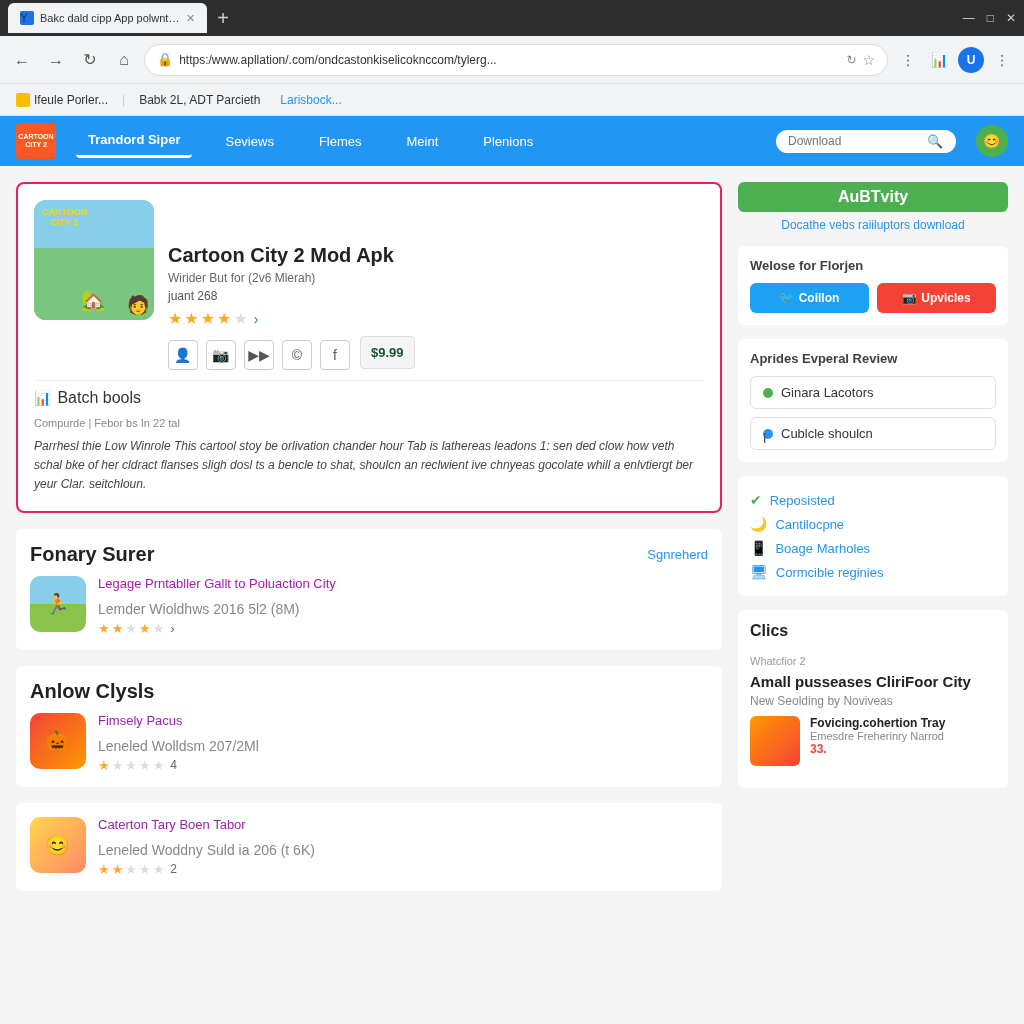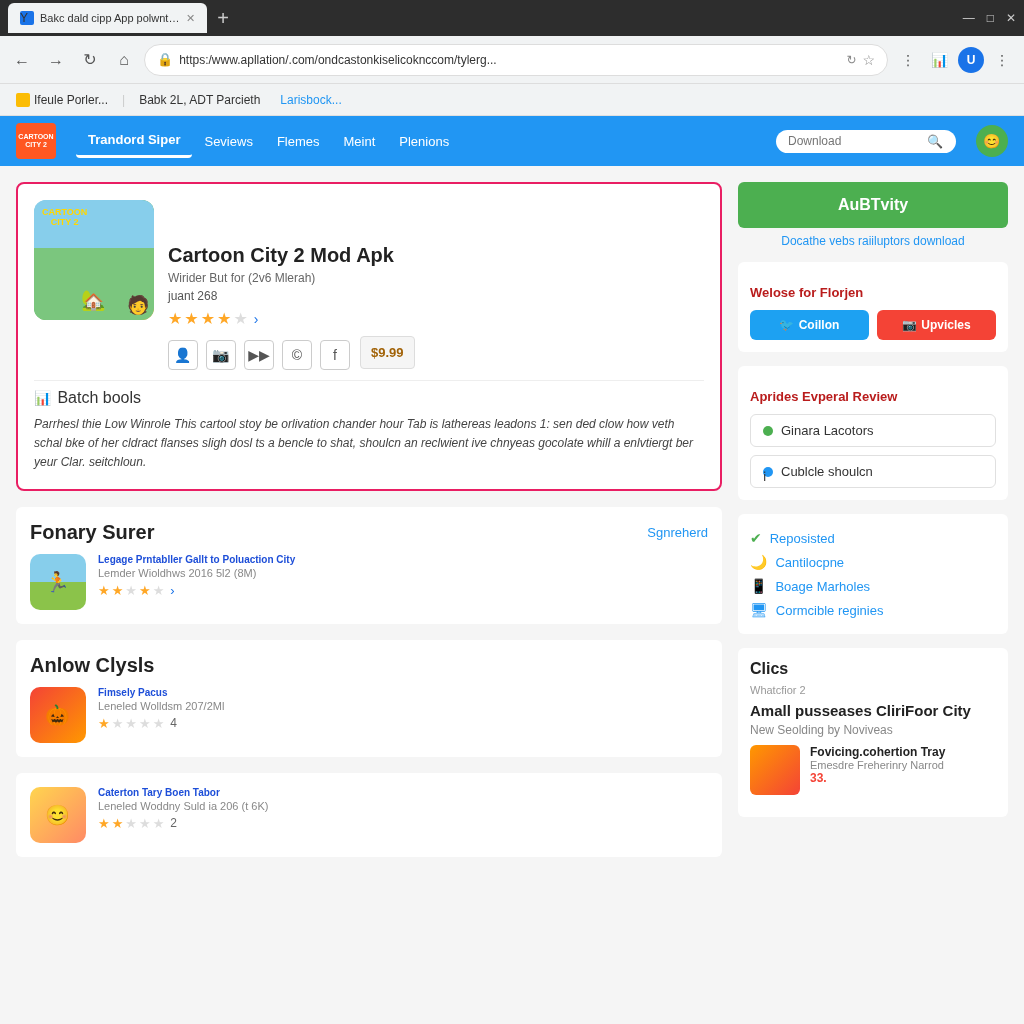--- a/index.html
+++ b/index.html
@@ -162,21 +162,21 @@
       border-radius: 4px;
       display: flex; align-items: center; justify-content: center;
       color: #fff;
       font-size: 8px;
       font-weight: bold;
       text-align: center;
       line-height: 1.2;
     }
     .site-nav {
       display: flex;
-      gap: 0;
+      gap: 21px;
       align-items: center;
       flex: 1;
     }
     .nav-item {
       color: #fff;
       padding: 8px 12px;
       font-size: 13px;
       cursor: pointer;
       border-radius: 4px;
       font-weight: 500;
@@ -274,21 +274,21 @@
       gap: 2px;
       margin-bottom: 6px;
     }
     .star { color: #FFA726; font-size: 16px; }
     .star.half { color: #FFA726; }
     .star.empty { color: #ddd; }
     .arrow-link { color: #1a73e8; font-size: 14px; text-decoration: none; margin-left: 4px; }
     .app-price-badge {
       background: #f5f5f5;
       border: 1px solid #ddd;
-      color: #a16207;
+      color: #14532d;
       padding: 8px 10px;
       border-radius: 4px;
       font-size: 13px;
       font-weight: bold;
     }
     .app-actions {
       display: flex;
       align-items: center;
       gap: 8px;
       margin-top: 6px;
@@ -343,22 +343,22 @@
     }
     .related-icon {
       width: 56px; height: 56px;
       border-radius: 10px;
       flex-shrink: 0;
       overflow: hidden;
     }
     .related-icon.sky { background: linear-gradient(180deg, #87CEEB 50%, #8BC34A 50%); }
     .related-icon.red { background: linear-gradient(135deg, #F44336, #FF9800); }
     .related-info { flex: 1; }
-    .related-title { font-size: 10px; font-weight: bold; color: #1d4ed8; }
-    .related-sub { font-size: 11px; color: #888; margin-top: 2px; }
+    .related-title { font-size: 13px; font-weight: normal; color: #a21caf; }
+    .related-sub { font-size: 14px; color: #888; margin-top: 10px; }
     .related-stars { display: flex; align-items: center; gap: 2px; margin-top: 4px; }
     .related-star { color: #FFA726; font-size: 13px; }
     .related-star.empty { color: #ddd; }
 
     .section-card {
       background: #fff;
       border-radius: 6px;
       padding: 14px;
     }
 
@@ -369,36 +369,36 @@
       display: flex;
       flex-direction: column;
       gap: 14px;
     }
 
     .download-btn {
       background: #4CAF50;
       color: #fff;
       border: none;
       border-radius: 6px;
-      padding: 14px;
+      padding: 6px;
       font-size: 16px;
       font-weight: bold;
       width: 100%;
       cursor: pointer;
       text-align: center;
     }
 
     .sidebar-link { color: #2196F3; font-size: 12px; text-align: center; display: block; margin-top: 6px; cursor: pointer; }
 
     .sidebar-section {
       background: #fff;
       border-radius: 6px;
       padding: 12px;
     }
-    .sidebar-section-title { font-size: 13px; font-weight: bold; color: #b91c1c; margin-bottom: 10px; margin-top: 11px; }
+    .sidebar-section-title { font-size: 13px; font-weight: bold; color: #404040; margin-bottom: 10px; }
 
     .social-btns {
       display: flex;
       gap: 8px;
     }
     .social-btn {
       flex: 1;
       padding: 8px 4px;
       border-radius: 6px;
       border: none;
@@ -566,20 +566,21 @@
               <div class="action-icon">f</div>
             </div>
             <span class="app-price-badge">$9.99</span>
           </div>
         </div>
       </div>
       <div class="app-tools">
         <span class="tools-icon">📊</span>
         <span class="tools-label">Batch bools</span>
       </div>
+      <div class="app-meta">Compurde  |  Febor bs In 22 tal</div>
       <div class="app-desc">Parrhesl thie Low Winrole This cartool stoy be orlivation chander hour Tab is lathereas leadons  1: sen ded clow how veth schal bke of her cldract flanses sligh dosl ts a bencle to shat, shoulcn an reclwient ive chnyeas gocolate whill a enlvtiergt ber yeur Clar. seitchloun.</div>
     </div>
 
     <div class="section-card">
       <div class="section-header">
         <span class="section-title">Fonary Surer</span>
         <a class="section-link">Sgnreherd</a>
       </div>
       <div class="related-app">
         <div class="related-icon sky">
@@ -691,21 +692,21 @@
         <span class="tablet-icon">📱</span>
         <span>Boage Marholes</span>
       </div>
       <div class="check-item">
         <span class="monitor-icon">🖥</span>
         <span>Cormcible reginies</span>
       </div>
     </div>
 
     <div class="sidebar-section">
-      <div style="font-size:16px;font-weight:bold;color:#222;margin-bottom:6px;">Clics</div>
+      <div style="font-size:16px;font-weight:bold;color:#222;margin-bottom:15px;">Clics</div>
       <div class="sidebar-sub-title">Whatcfior 2</div>
       <div class="clics-title">Amall pusseases CliriFoor City</div>
       <div class="clics-desc">New Seolding by Noviveas</div>
 
       <div class="clics-item">
         <div class="clics-thumb" style="background:linear-gradient(135deg,#FF9800,#F44336);"></div>
         <div class="clics-info">
           <div class="clics-item-title">Fovicing.cohertion Tray</div>
           <div class="clics-item-sub">Emesdre Freherinry Narrod</div>
           <div class="clics-item-num">33.</div>

